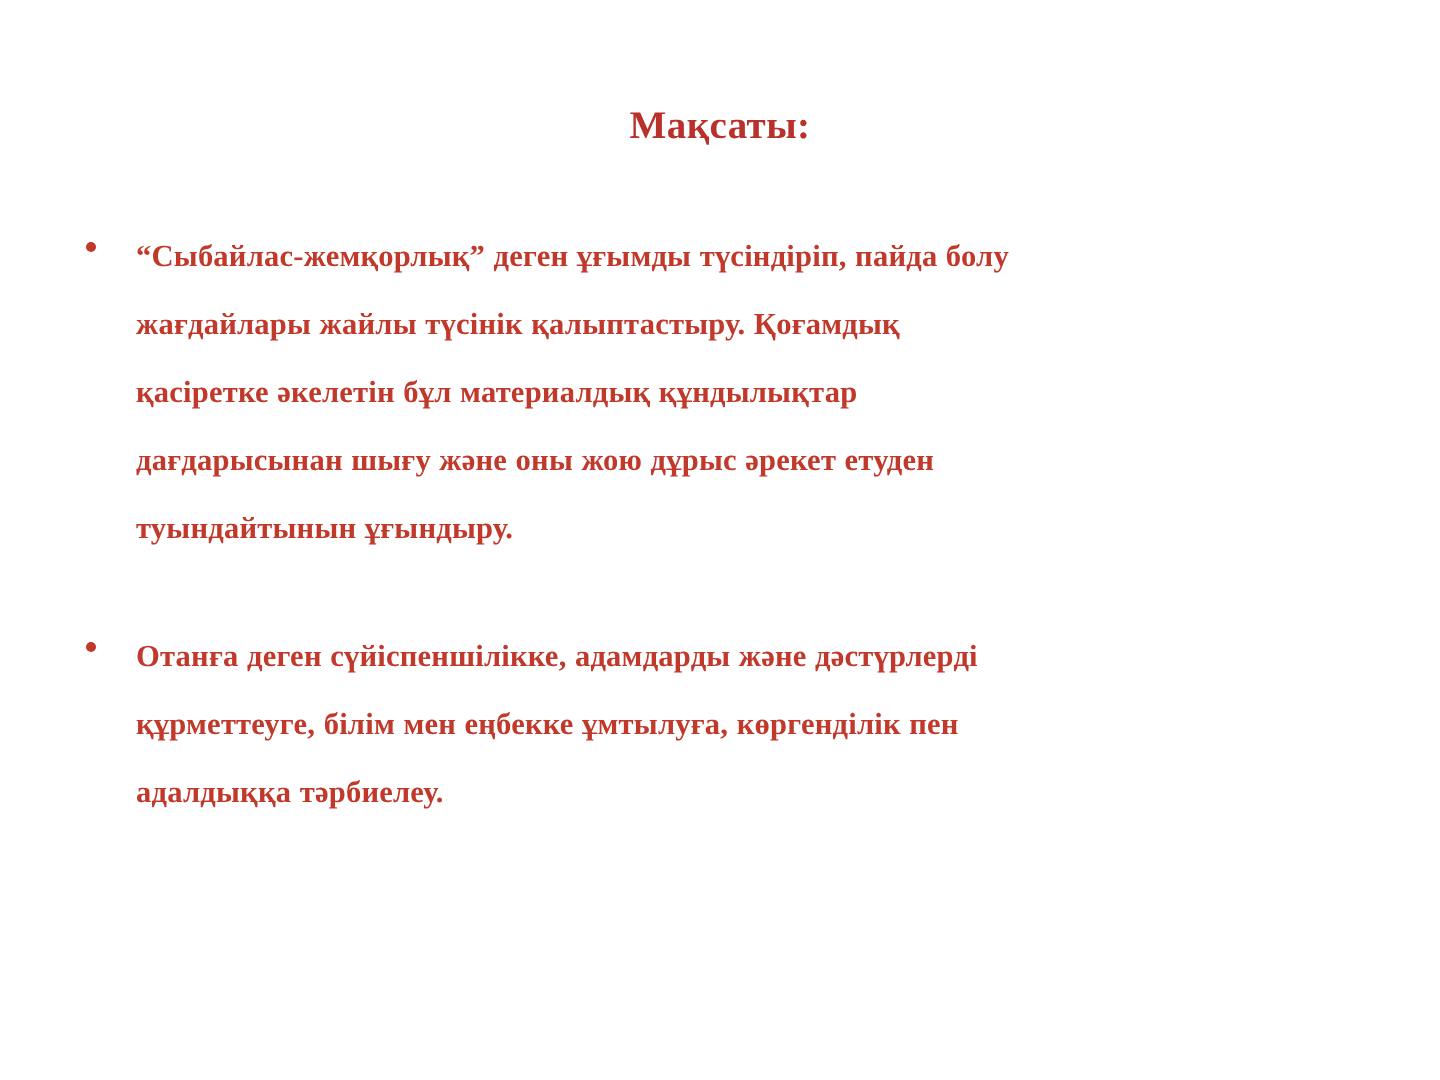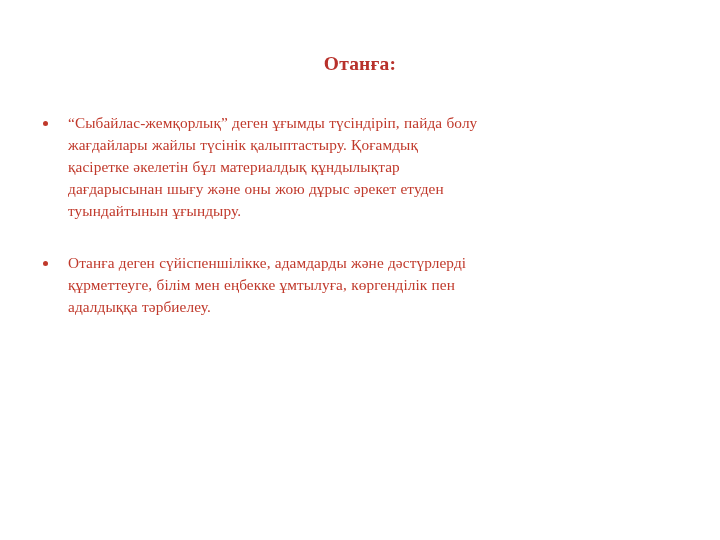--- a/index.html
+++ b/index.html
@@ -43,22 +43,22 @@
     margin: 0;
     padding: 0;
     list-style: none;
   }
 
   .bullet-item {
     position: relative;
     padding-left: 32px;
     margin: 0 0 30px 0;
     font-size: 15.3px;
-    font-weight: normal;
-    line-height: 22px;
+    font-weight: bold;
+    line-height: 34px;
     letter-spacing: 0.1px;
     color: var(--body-color, #C0392B);
   }
 
   .bullet-item:last-child {
     margin-bottom: 12px;
   }
 
   
   .bullet-marker {
@@ -76,21 +76,21 @@
     white-space: pre-line;
     text-align: left;
     word-spacing: 0.3px;
   }
 </style>
 </head>
 <body>
 
 <div class="slide" style="--slide-bg: #FFFFFF; --title-color: #B8312B; --body-color: #C0392B;">
 
-  <div class="slide-title">Отанға:</div>
+  <div class="slide-title">Мақсаты:</div>
 
   <ul class="body-list">
 
     <li class="bullet-item">
       <span class="bullet-marker" style="background: rgb(192, 57, 43);"></span>
       <span class="bullet-text">“Сыбайлас-жемқорлық” деген ұғымды түсіндіріп, пайда болу
 жағдайлары жайлы түсінік қалыптастыру. Қоғамдық
 қасіретке әкелетін бұл материалдық құндылықтар
 дағдарысынан шығу және оны жою дұрыс әрекет етуден
 туындайтынын ұғындыру.</span>

